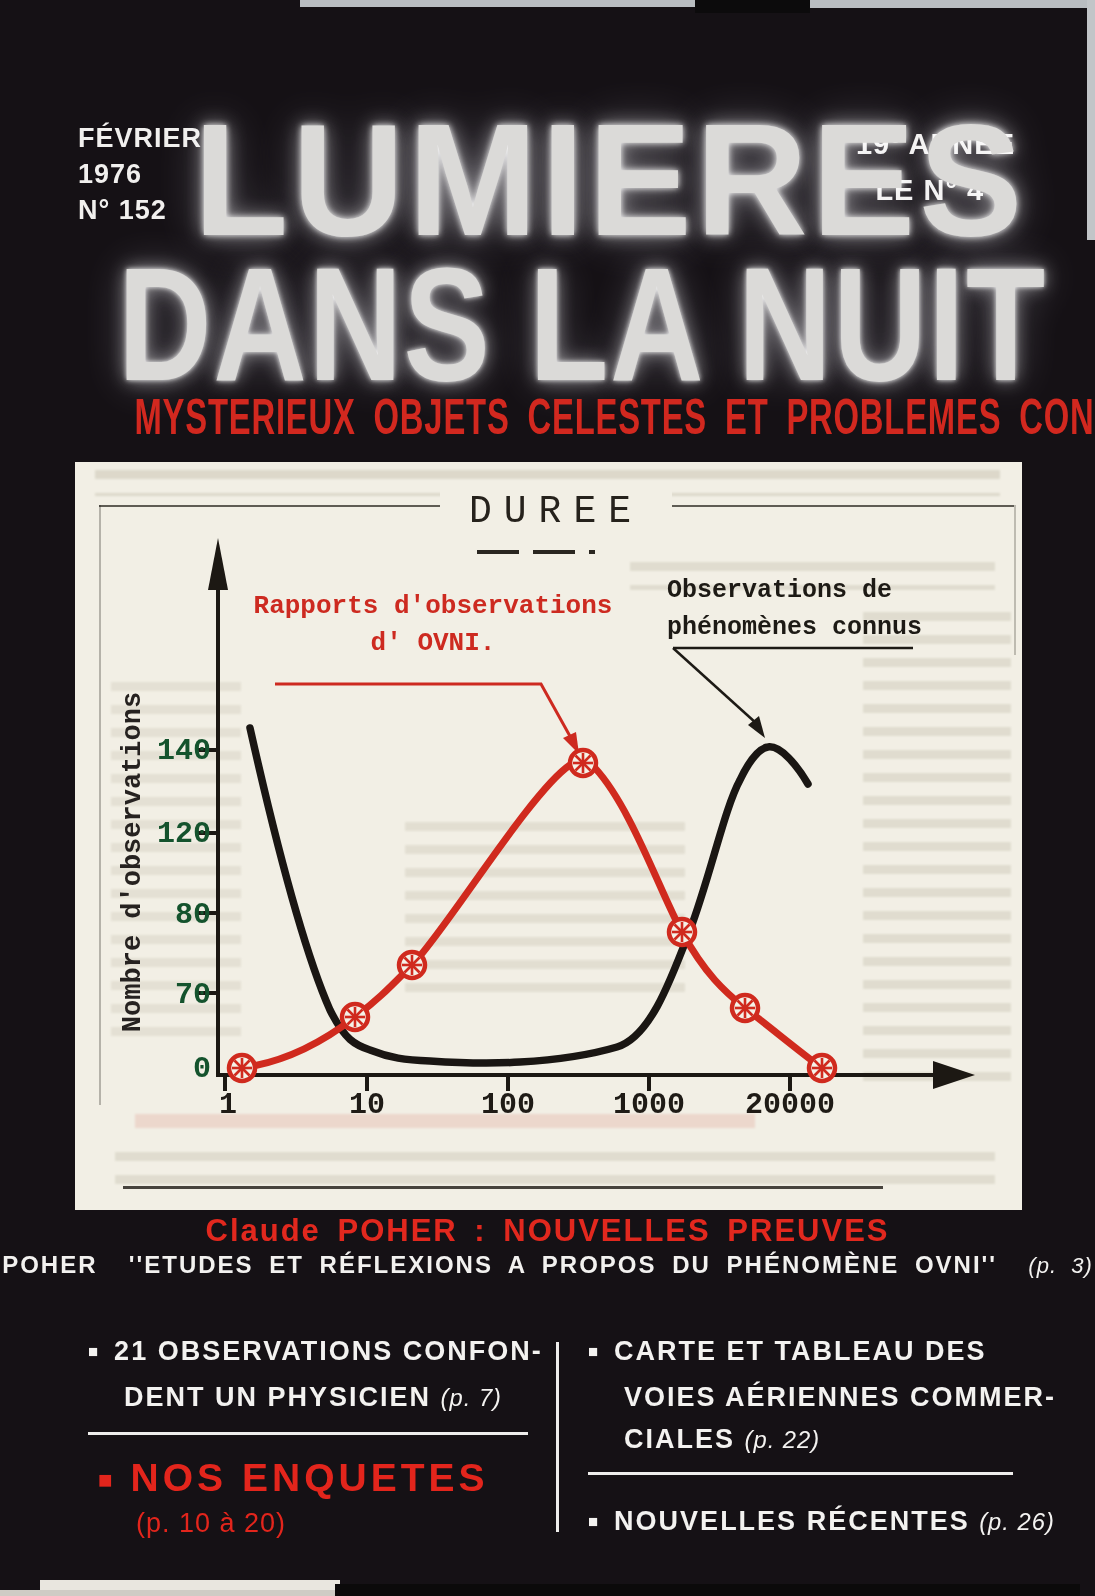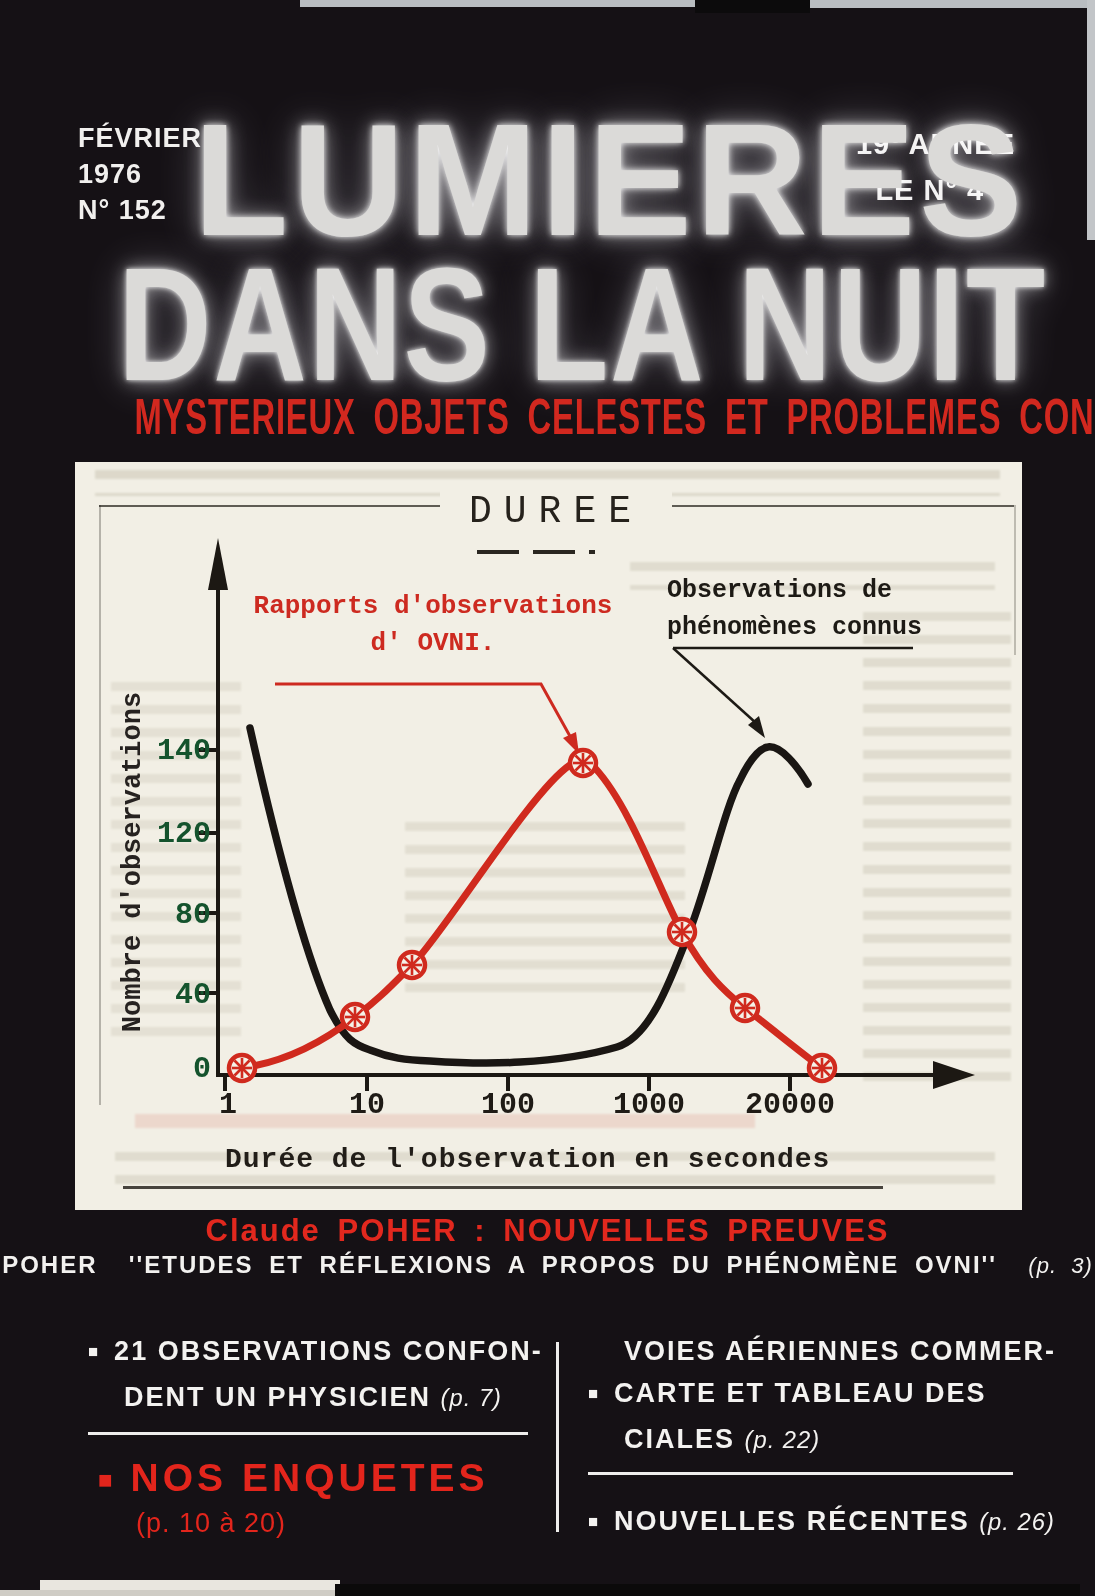--- a/index.html
+++ b/index.html
@@ -157,31 +157,30 @@
         <use href="#spk" transform="translate(508,301)"></use>
         <use href="#spk" transform="translate(607,470)"></use>
         <use href="#spk" transform="translate(670,546)"></use>
         <use href="#spk" transform="translate(747,606)"></use>
       </g>
     </svg>
 
     <span class="abs mono ytick" style="top:272px">140</span>
     <span class="abs mono ytick" style="top:355px">120</span>
     <span class="abs mono ytick" style="top:436px">80</span>
-    <span class="abs mono ytick" style="top:516px">40</span>
+    <span class="abs mono ytick" style="top:516px">70</span>
     <span class="abs mono ytick" style="top:590px">0</span>
 
     <span class="abs mono xtick" style="left:78px">1</span>
     <span class="abs mono xtick" style="left:217px">10</span>
     <span class="abs mono xtick" style="left:358px">100</span>
     <span class="abs mono xtick" style="left:499px">1000</span>
     <span class="abs mono xtick" style="left:640px">20000</span>
 
     <div class="abs mono ylabel">Nombre d'observations</div>
-    <div class="abs mono xlabel">Durée de l'observation en secondes</div>
     <div class="abs xlabel-rule"></div>
 
     <div class="abs mono anno anno-black">
       <div>Observations de</div>
       <div>phénomènes connus</div>
     </div>
     <div class="abs mono anno anno-red">
       <div>Rapports d'observations</div>
       <div>d' OVNI.</div>
     </div>
@@ -196,22 +195,22 @@
     <div class="toc-line"><span class="blt">■</span><span>21 OBSERVATIONS CONFON-</span></div>
     <div class="toc-line toc-indent"><span>DENT UN PHYSICIEN</span>&nbsp;<span class="pg">(p. 7)</span></div>
     <div class="abs rule" style="left:0;top:102px;width:440px"></div>
     <div class="abs red-head" style="left:10px;top:126px"><span class="blt">■</span><span>NOS ENQUETES</span></div>
     <div class="abs red-page" style="left:48px;top:178px">(p. 10 à 20)</div>
   </div>
 
   <div class="abs rule" style="left:556px;top:1342px;width:3px;height:190px"></div>
 
   <div class="abs" style="left:588px;top:1330px;width:430px">
+    <div class="toc-line"><span class="blt">■</span><span>CARTE ET TABLEAU DES</span></div>
     <div class="toc-line toc-indent"><span>VOIES AÉRIENNES COMMER-</span></div>
-    <div class="toc-line"><span class="blt">■</span><span>CARTE ET TABLEAU DES</span></div>
     <div class="toc-line toc-indent"><span>CIALES</span>&nbsp;<span class="pg">(p. 22)</span></div>
     <div class="abs rule" style="left:0;top:142px;width:425px"></div>
     <div class="toc-line" style="position:absolute;left:0;top:170px"><span class="blt">■</span><span>NOUVELLES RÉCENTES</span>&nbsp;<span class="pg">(p. 26)</span></div>
   </div>
 
   <div class="abs art" style="left:300px;top:0;width:395px;height:7px;background:#b9bdc1"></div>
   <div class="abs art" style="left:695px;top:0;width:115px;height:13px;background:#0c0b0c"></div>
   <div class="abs art" style="left:810px;top:0;width:285px;height:8px;background:#b9bdc1"></div>
   <div class="abs art" style="left:1087px;top:0;width:8px;height:240px;background:#c2c5c8"></div>
   <div class="abs art" style="left:40px;top:1580px;width:300px;height:10px;background:#e9e6df"></div>

